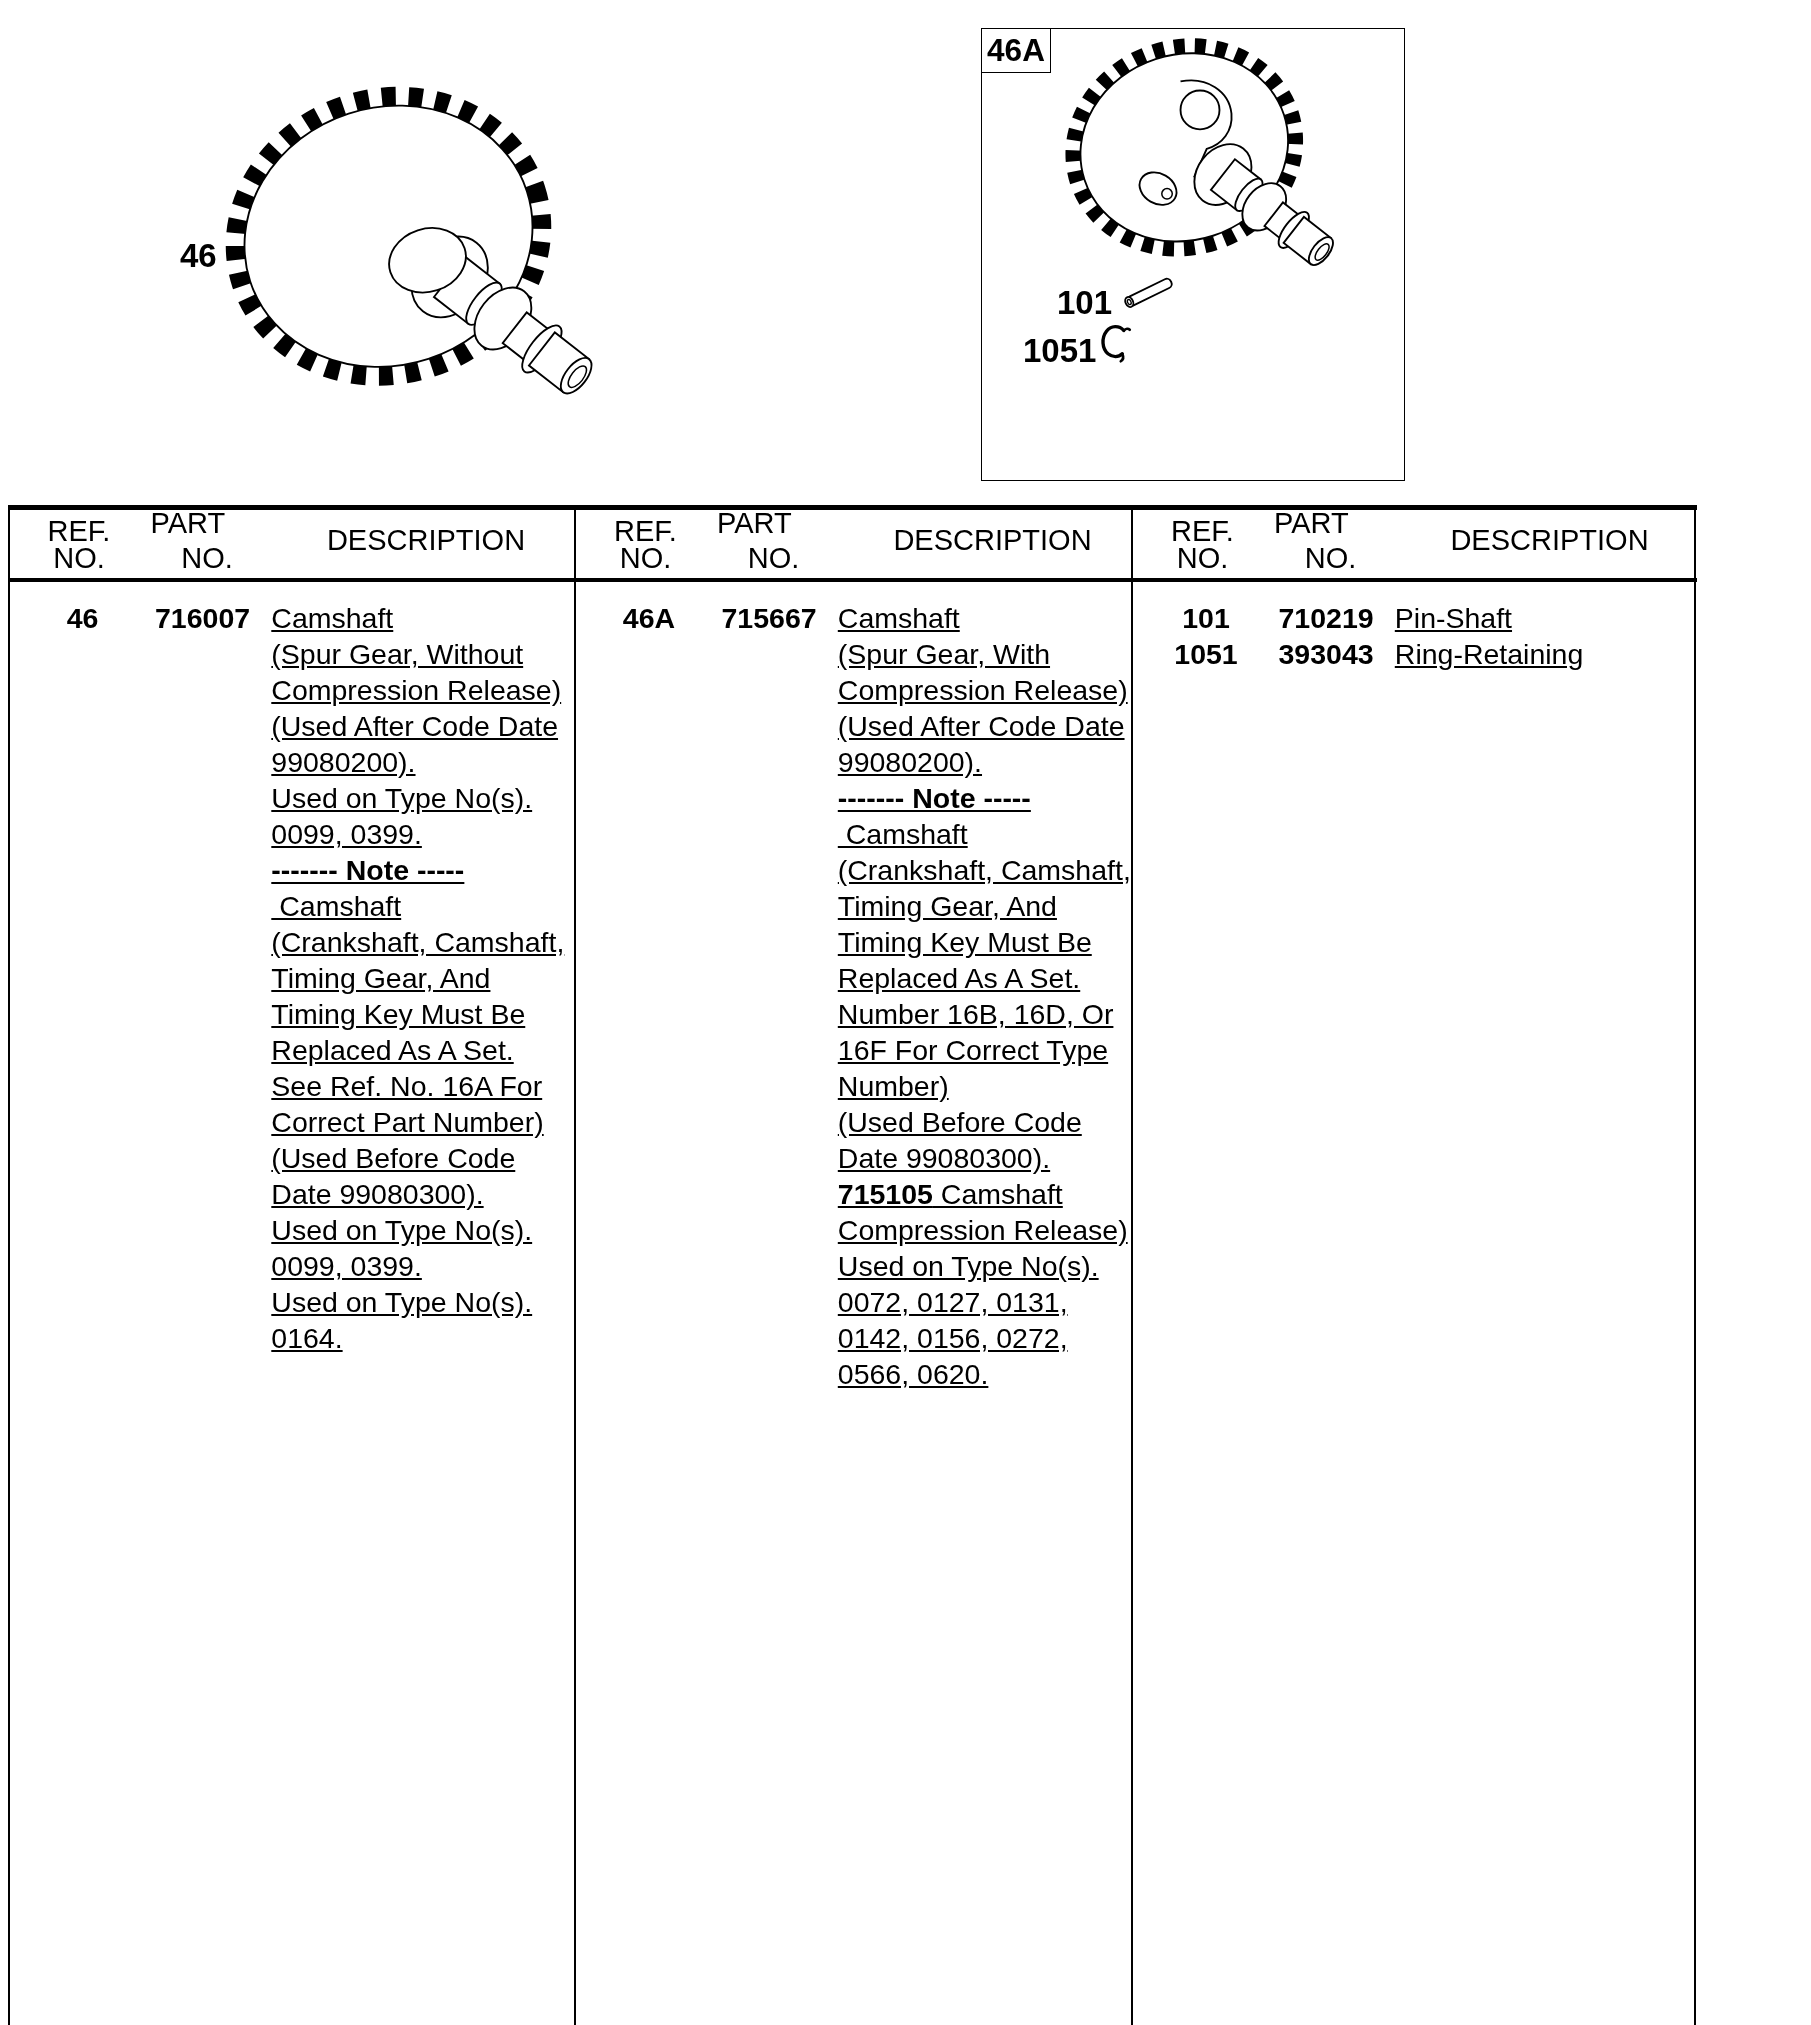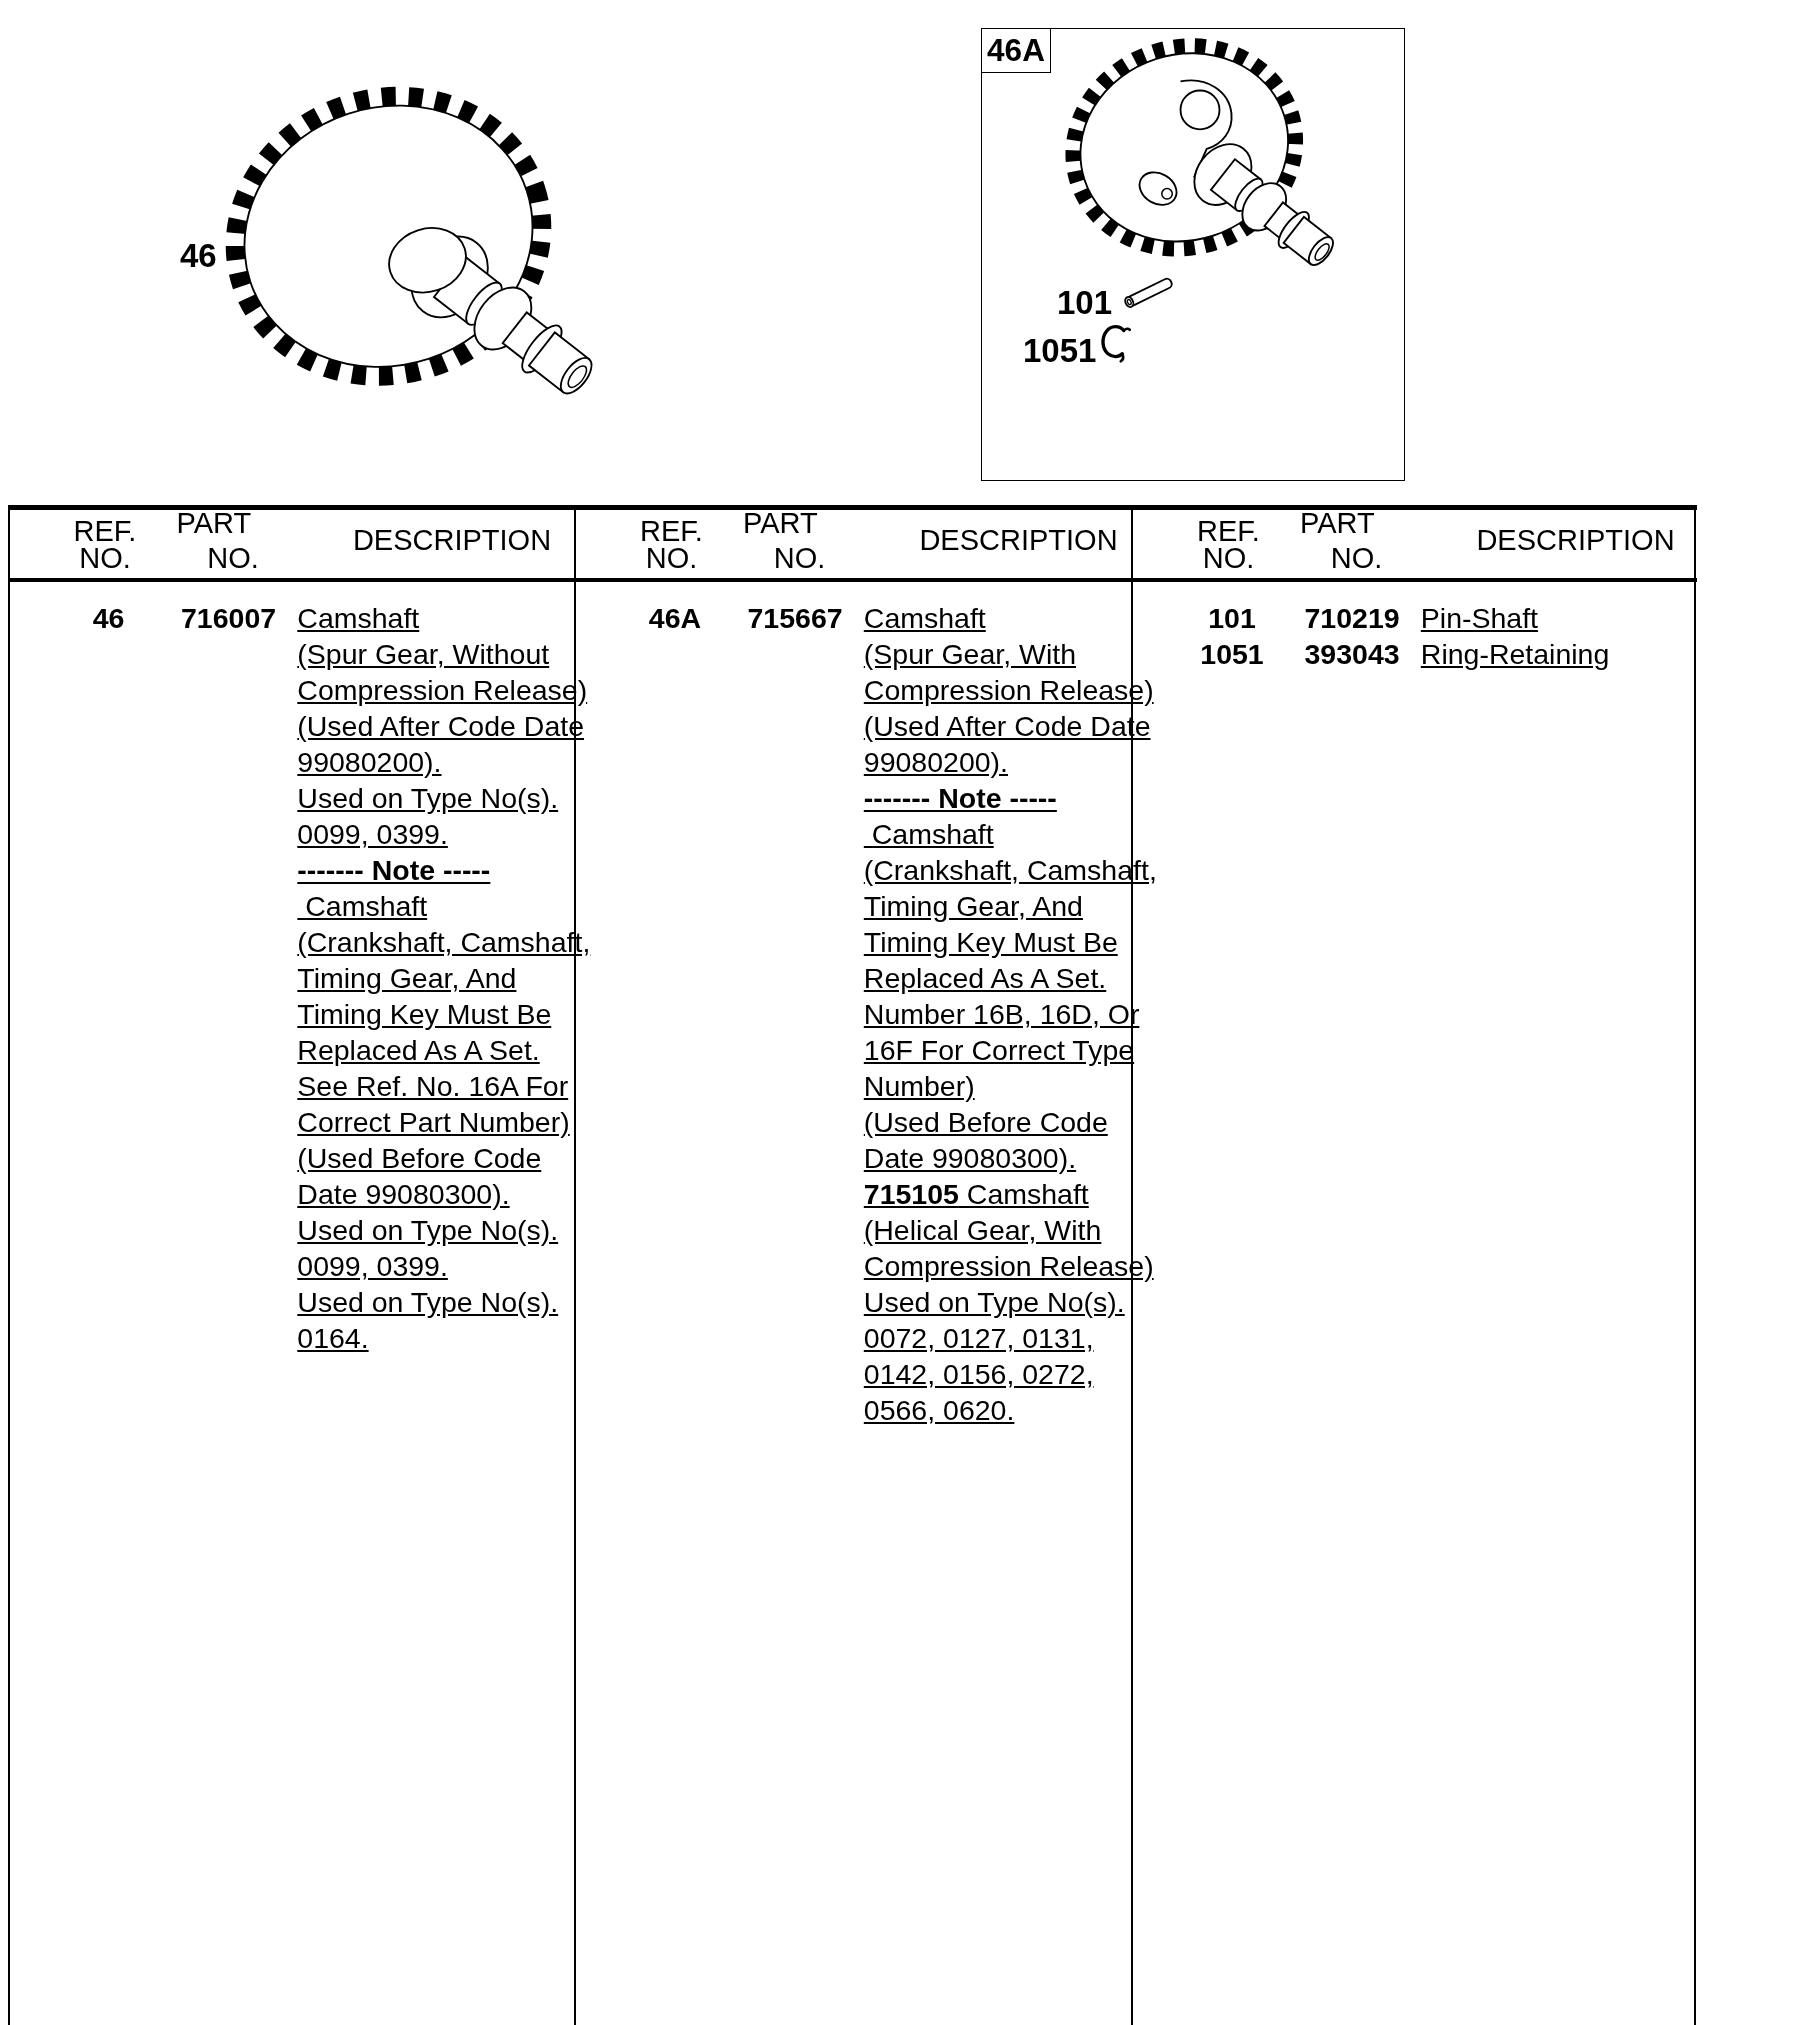--- a/index.html
+++ b/index.html
@@ -31,21 +31,21 @@
     font-size:31.5px;font-weight:bold;
   }
   .fig46a-art{position:absolute;left:71px;top:6px;}
   #pin-label{position:absolute;left:75px;top:255px;font-size:33px;font-weight:bold;}
   #ring-label{position:absolute;left:41px;top:303px;font-size:33px;font-weight:bold;}
   .pin-art{position:absolute;left:134px;top:240px;}
   .ring-art{position:absolute;left:117px;top:294px;}
   
   .hline,.vline{position:absolute;background:#000;}
   
-  .tcol{position:absolute;top:505px;height:1236px;margin-left:26px;}
+  .tcol{position:absolute;top:505px;height:1236px;}
   #tcol-0{left:7.5px;width:566px;}
   #tcol-1{left:574px;width:557px;}
   #tcol-2{left:1131px;width:563px;}
   .hdr{position:absolute;font-size:29px;line-height:1;white-space:pre;}
   .hdr-ref1{left:19px;top:12px;width:105px;text-align:center;}
   .hdr-ref2{left:19px;top:39px;width:105px;text-align:center;}
   .hdr-part1{left:143px;top:4px;width:113px;}
   .hdr-part2{left:143px;top:39px;width:113px;text-align:center;}
   .hdr-desc{left:302px;top:21px;width:233px;text-align:center;}
   .entries{position:absolute;left:0;top:97px;width:100%;}
@@ -192,21 +192,20 @@
         <div class="entry-line"><span class="cell-ref"></span><span class="cell-part"></span><span class="cell-desc"><span>(Crankshaft, Camshaft,</span></span></div>
         <div class="entry-line"><span class="cell-ref"></span><span class="cell-part"></span><span class="cell-desc"><span>Timing Gear, And</span></span></div>
         <div class="entry-line"><span class="cell-ref"></span><span class="cell-part"></span><span class="cell-desc"><span>Timing Key Must Be</span></span></div>
         <div class="entry-line"><span class="cell-ref"></span><span class="cell-part"></span><span class="cell-desc"><span>Replaced As A Set.</span></span></div>
         <div class="entry-line"><span class="cell-ref"></span><span class="cell-part"></span><span class="cell-desc"><span>Number 16B, 16D, Or</span></span></div>
         <div class="entry-line"><span class="cell-ref"></span><span class="cell-part"></span><span class="cell-desc"><span>16F For Correct Type</span></span></div>
         <div class="entry-line"><span class="cell-ref"></span><span class="cell-part"></span><span class="cell-desc"><span>Number)</span></span></div>
         <div class="entry-line"><span class="cell-ref"></span><span class="cell-part"></span><span class="cell-desc"><span>(Used Before Code</span></span></div>
         <div class="entry-line"><span class="cell-ref"></span><span class="cell-part"></span><span class="cell-desc"><span>Date 99080300).</span></span></div>
         <div class="entry-line"><span class="cell-ref"></span><span class="cell-part"></span><span class="cell-desc"><span class="b">715105</span><span> Camshaft</span></span></div>
-        <div class="entry-line"><span class="cell-ref"></span><span class="cell-part"></span><span class="cell-desc"><span>(Helical Gear, With</span></span></div>
         <div class="entry-line"><span class="cell-ref"></span><span class="cell-part"></span><span class="cell-desc"><span>Compression Release)</span></span></div>
         <div class="entry-line"><span class="cell-ref"></span><span class="cell-part"></span><span class="cell-desc"><span>Used on Type No(s).</span></span></div>
         <div class="entry-line"><span class="cell-ref"></span><span class="cell-part"></span><span class="cell-desc"><span>0072, 0127, 0131,</span></span></div>
         <div class="entry-line"><span class="cell-ref"></span><span class="cell-part"></span><span class="cell-desc"><span>0142, 0156, 0272,</span></span></div>
         <div class="entry-line"><span class="cell-ref"></span><span class="cell-part"></span><span class="cell-desc"><span>0566, 0620.</span></span></div>
       </div>
   </div>
 
   <div class="tcol" id="tcol-2">
     <span class="hdr hdr-ref1">REF.</span>

